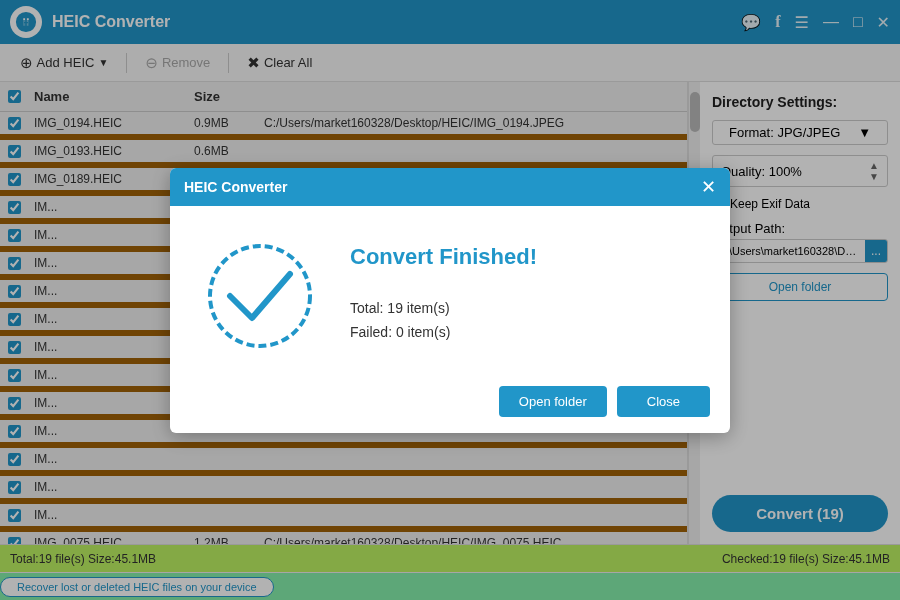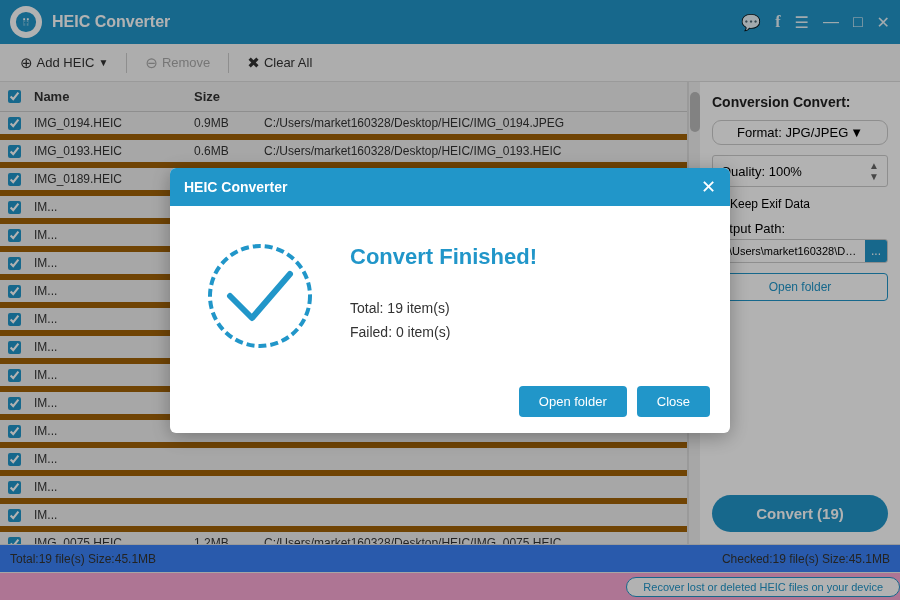--- a/index.html
+++ b/index.html
@@ -114,22 +114,22 @@
       padding: 12px 12px;
       display: flex;
       flex-direction: column;
       gap: 10px;
       background: #fff;
     }
     .right-panel-title { font-weight: 700; font-size: 14px; color: #222; }
     .settings-row { display: flex; flex-direction: column; gap: 3px; }
     .settings-select {
       border: 1px solid #ccc;
-      border-radius: 9px;
-      padding: 4px 24px;
+      border-radius: 3px;
+      padding: 4px 16px;
       font-size: 13px;
       display: flex; align-items: center; justify-content: space-between;
       cursor: pointer;
       background: white;
     }
     .settings-spinbox {
       border: 1px solid #ccc;
       border-radius: 3px;
       padding: 4px 8px;
       font-size: 13px;
@@ -174,38 +174,38 @@
       font-size: 15px;
       font-weight: 600;
       cursor: pointer;
       text-align: center;
       margin-top: auto;
     }
 
     
     .status-bar {
       height: 28px;
-      background: #3b82f6;
+      background: #bef264;
       border-top: 1px solid #ddd;
       display: flex;
       align-items: center;
       padding: 0 10px;
       font-size: 12px;
       color: #333;
       justify-content: space-between;
     }
 
     
     .bottom-bar {
       height: 28px;
-      background: #f9a8d4;
+      background: #86efac;
       border-top: 1px solid #eee;
       display: flex;
       align-items: center;
-      justify-content: flex-end;
+      justify-content: flex-start;
     }
     .recover-link {
       border: 1px solid #2196c9;
       color: #2196c9;
       background: white;
       border-radius: 12px;
       padding: 3px 16px;
       font-size: 11px;
       cursor: pointer;
     }
@@ -277,21 +277,21 @@
       border-radius: 4px;
       padding: 8px 20px;
       font-size: 13px;
       cursor: pointer;
     }
     .modal-btn-close {
       background: #2196c9;
       color: white;
       border: none;
       border-radius: 4px;
-      padding: 8px 20px;
+      padding: 8px 30px;
       font-size: 13px;
       cursor: pointer;
     }
   </style>
 </head>
 <body>
 
 <div class="title-bar">
   <div class="title-bar-logo">
     <svg viewBox="0 0 24 24" fill="#2196c9">
@@ -349,21 +349,20 @@
       <div>IMG_0194.HEIC</div>
       <div>0.9MB</div>
       <div>C:/Users/market160328/Desktop/HEIC/IMG_0194.JPEG</div>
     </div>
           <div class="file-row">
       <div class="checkbox-cell">
         <input type="checkbox" checked="" style="">
       </div>
       <div>IMG_0193.HEIC</div>
       <div>0.6MB</div>
-      <div>C:/Users/market160328/Desktop/HEIC/IMG_0193.HEIC</div>
     </div>
           <div class="file-row">
       <div class="checkbox-cell">
         <input type="checkbox" checked="" style="">
       </div>
       <div>IMG_0189.HEIC</div>
       <div>6.4MB</div>
       <div>C:/Users/market160328/Desktop/HEIC/IMG_0189.HEIC</div>
     </div>
           <div class="file-row">
@@ -471,21 +470,21 @@
       <div>C:/Users/market160328/Desktop/HEIC/IMG_0075.HEIC</div>
     </div>
         </div>
     </div>
     <div class="file-list-scroll-track">
       <div class="file-list-scroll-thumb"></div>
     </div>
   </div>
 
   <div class="right-panel">
-    <div class="right-panel-title">Conversion Convert:</div>
+    <div class="right-panel-title">Directory Settings:</div>
 
     <div class="settings-row">
       <div class="settings-select">
         <span>Format: JPG/JPEG</span>
         <span>▼</span>
       </div>
     </div>
 
     <div class="settings-row">
       <div class="settings-spinbox">

